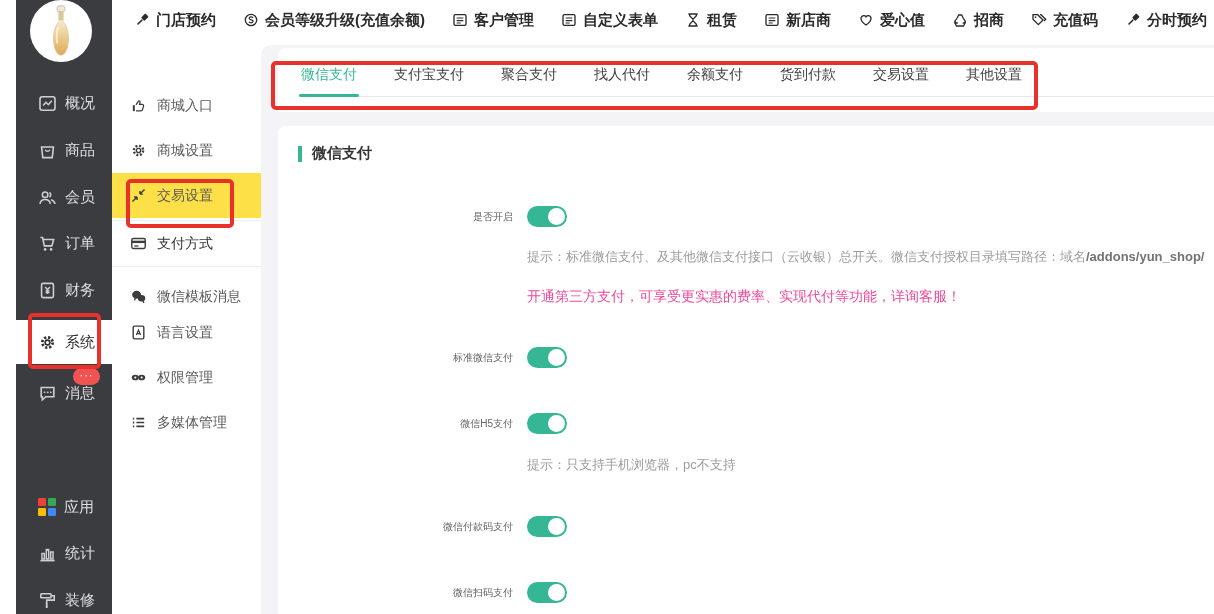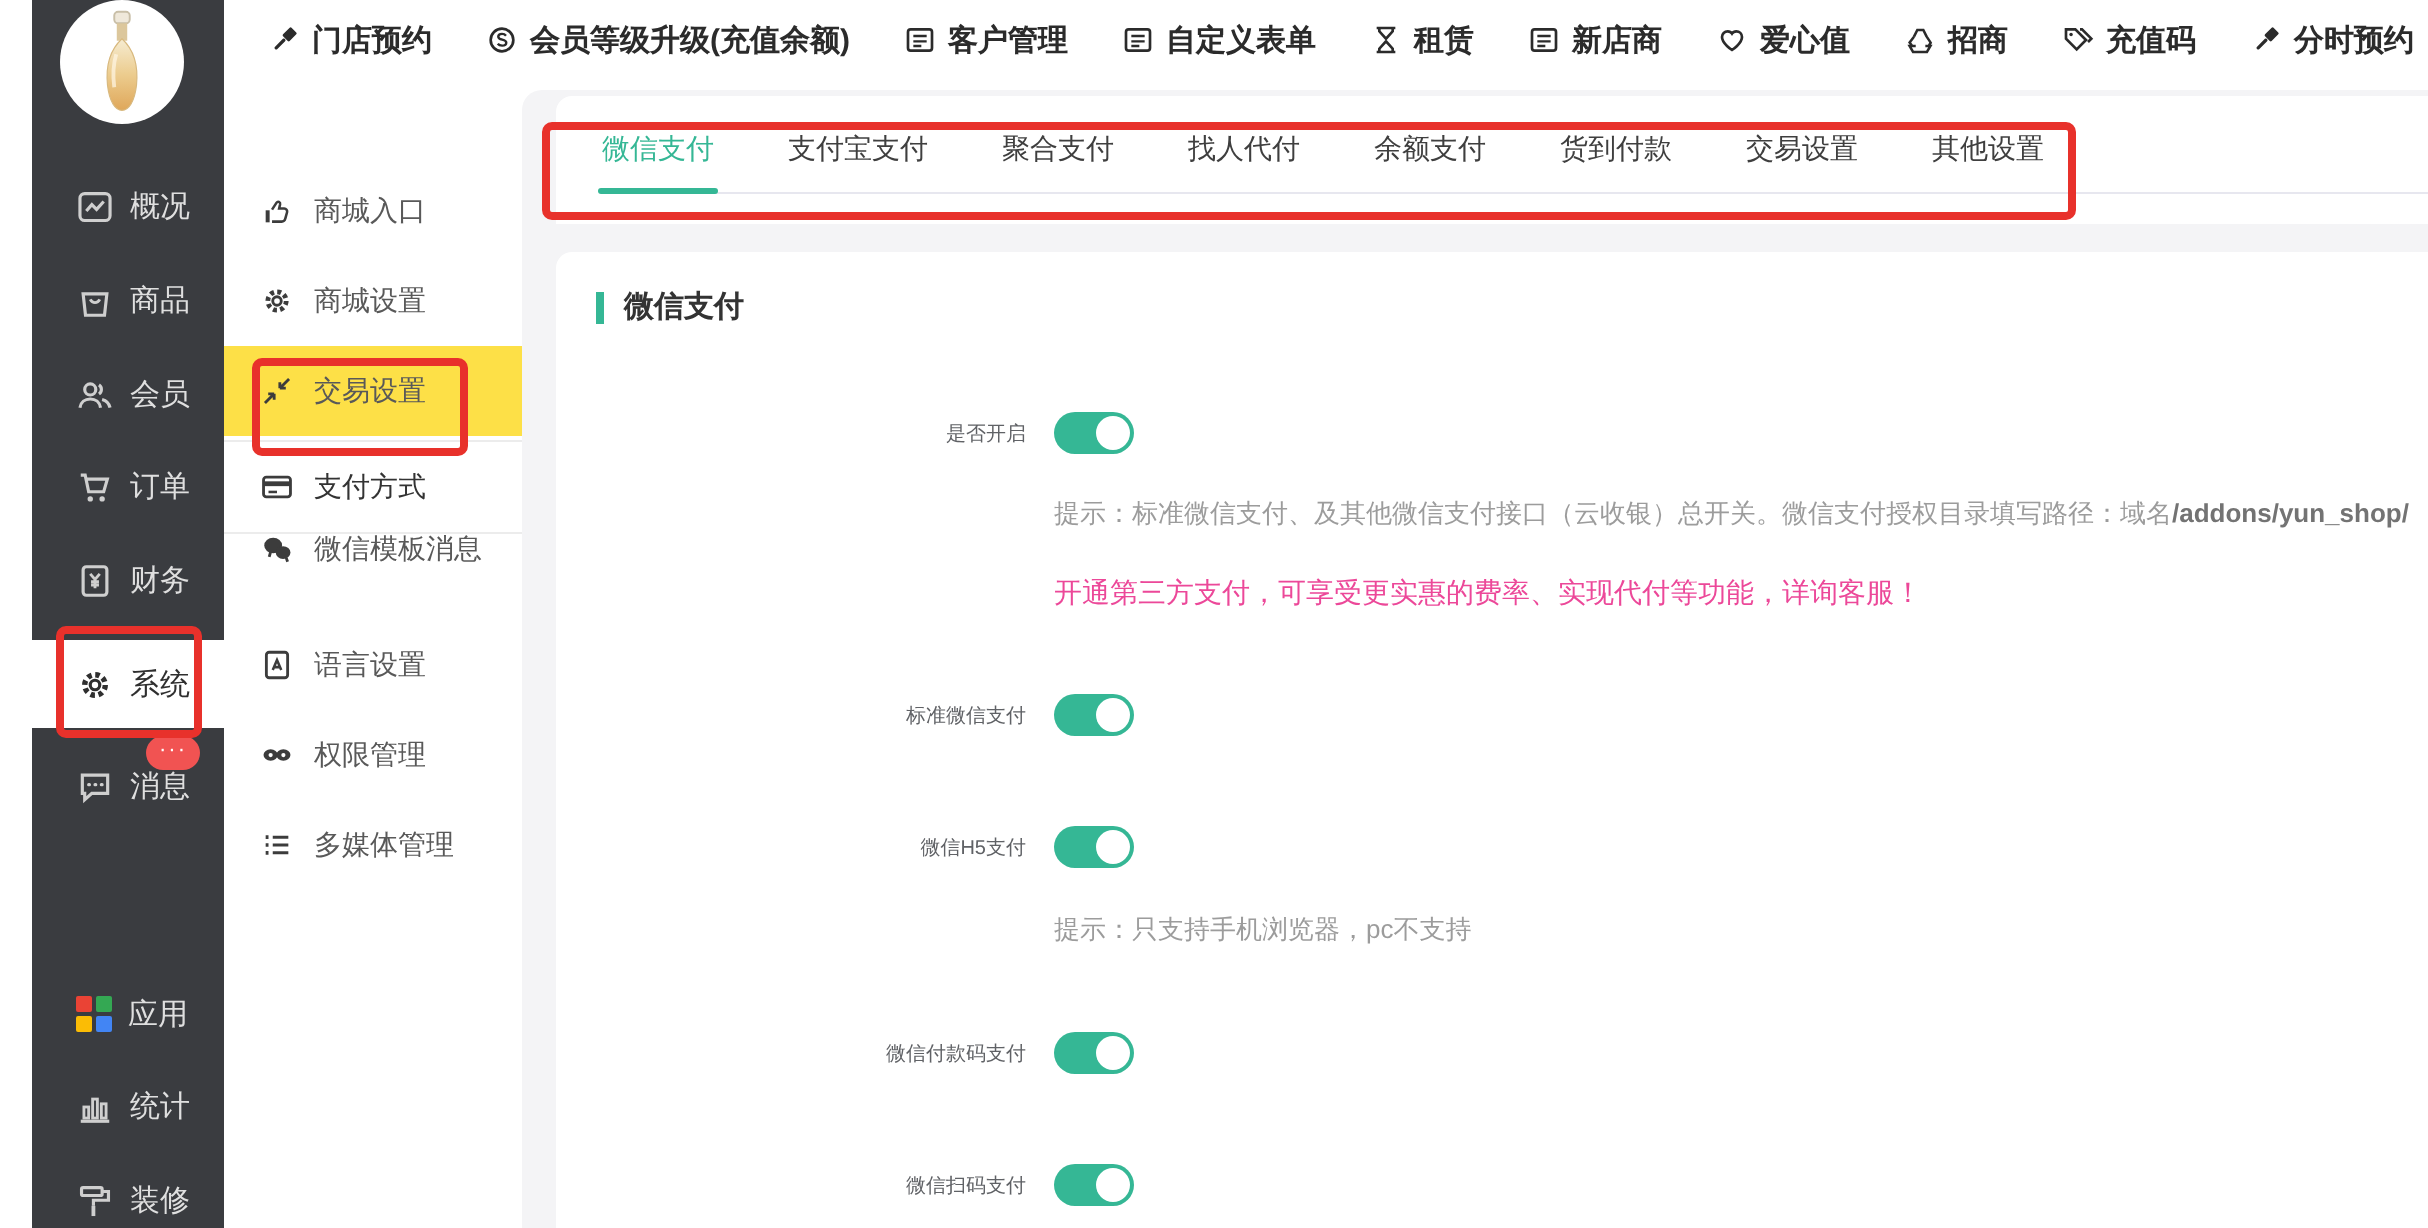--- a/index.html
+++ b/index.html
@@ -342,21 +342,21 @@
           <use href="#i-compress"></use>
         </svg>
         <span>交易设置</span>
       </div>
     <div class="subnav active" style="top:180px">
         <svg class="ic">
           <use href="#i-card"></use>
         </svg>
         <span>支付方式</span>
       </div>
-    <div class="subnav" style="top:212px">
+    <div class="subnav" style="top:234px">
         <svg class="ic">
           <use href="#i-wechat"></use>
         </svg>
         <span>微信模板消息</span>
       </div>
     <div class="subnav" style="top:270px">
         <svg class="ic">
           <use href="#i-lang"></use>
         </svg>
         <span>语言设置</span>

